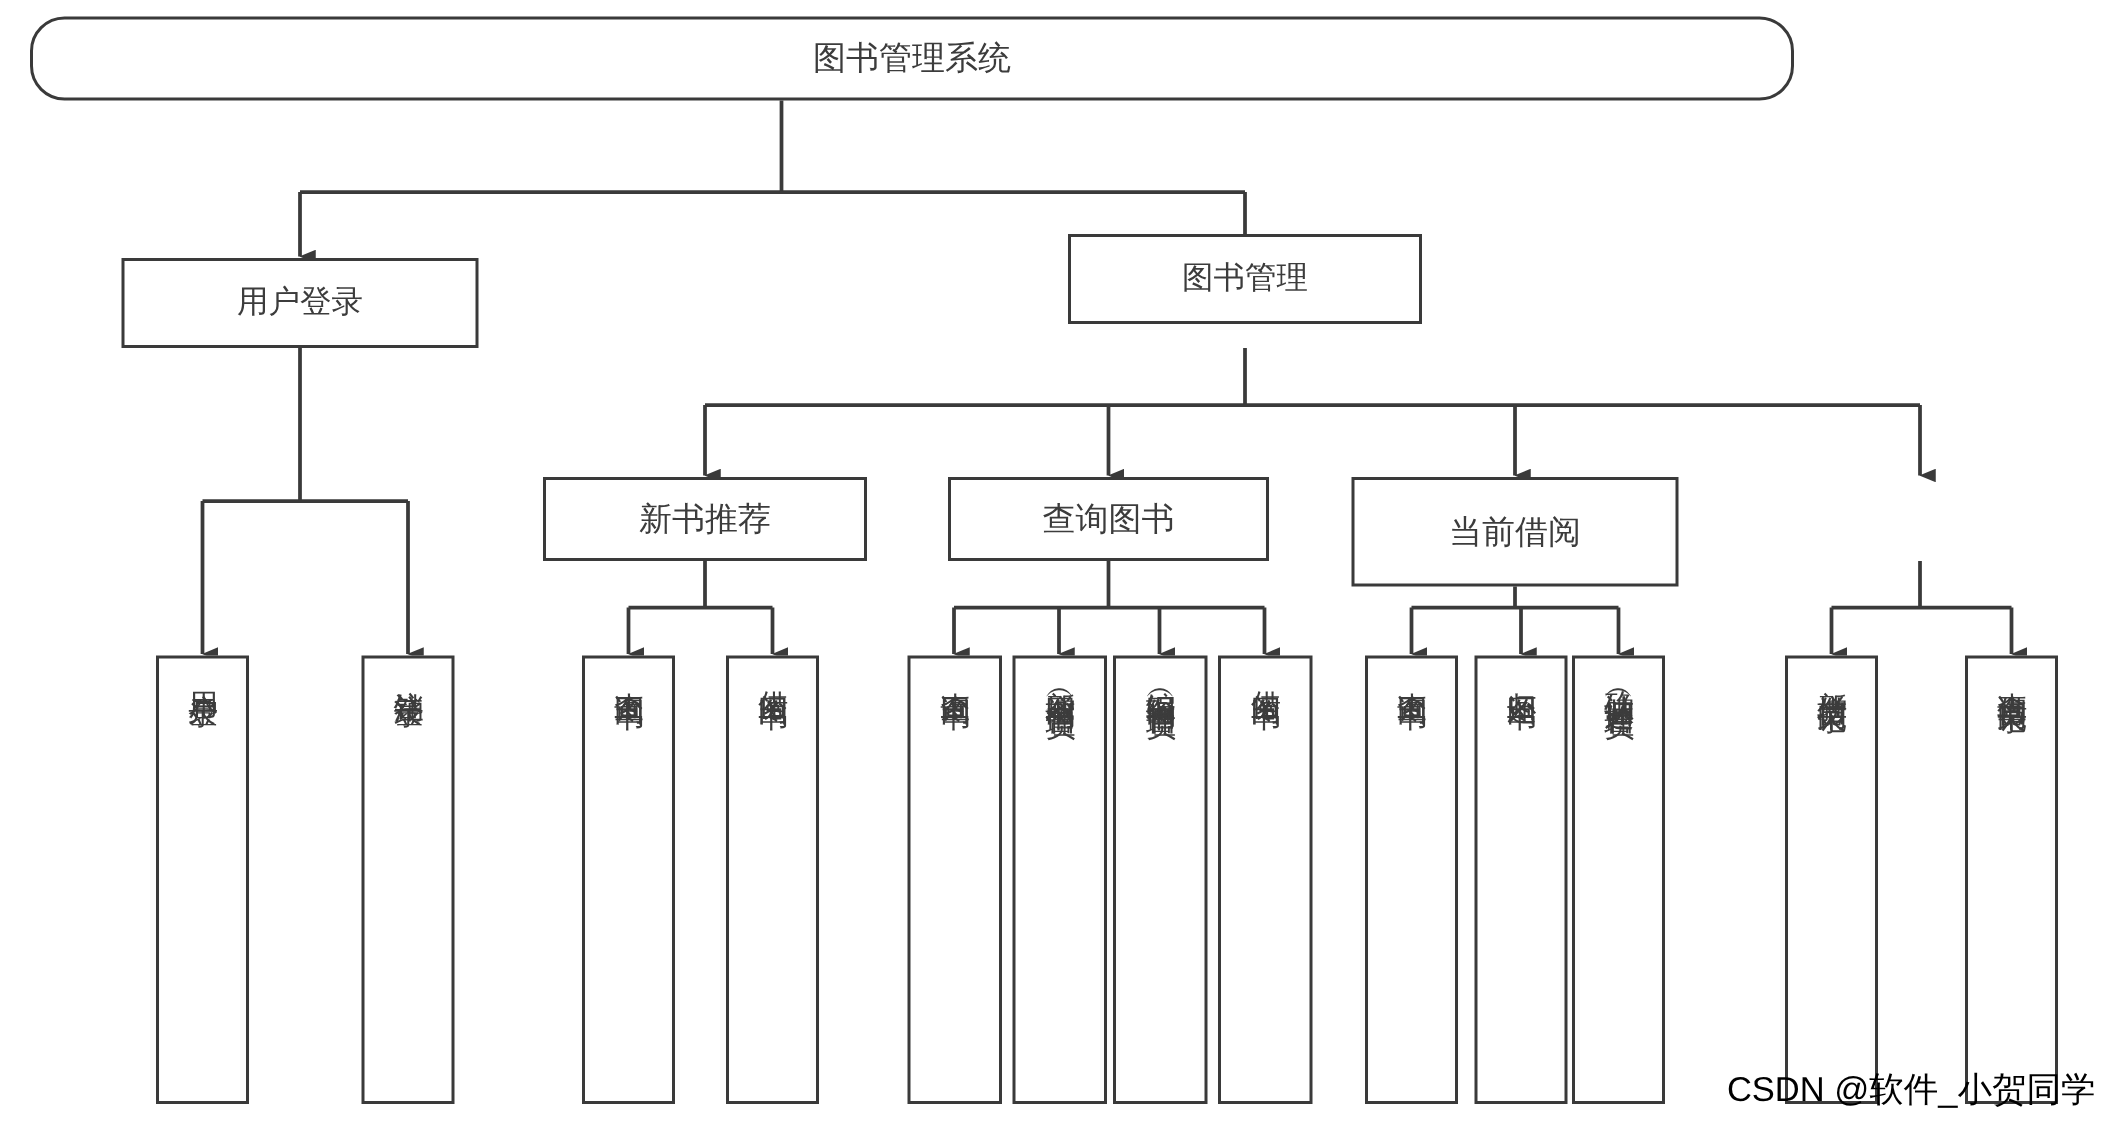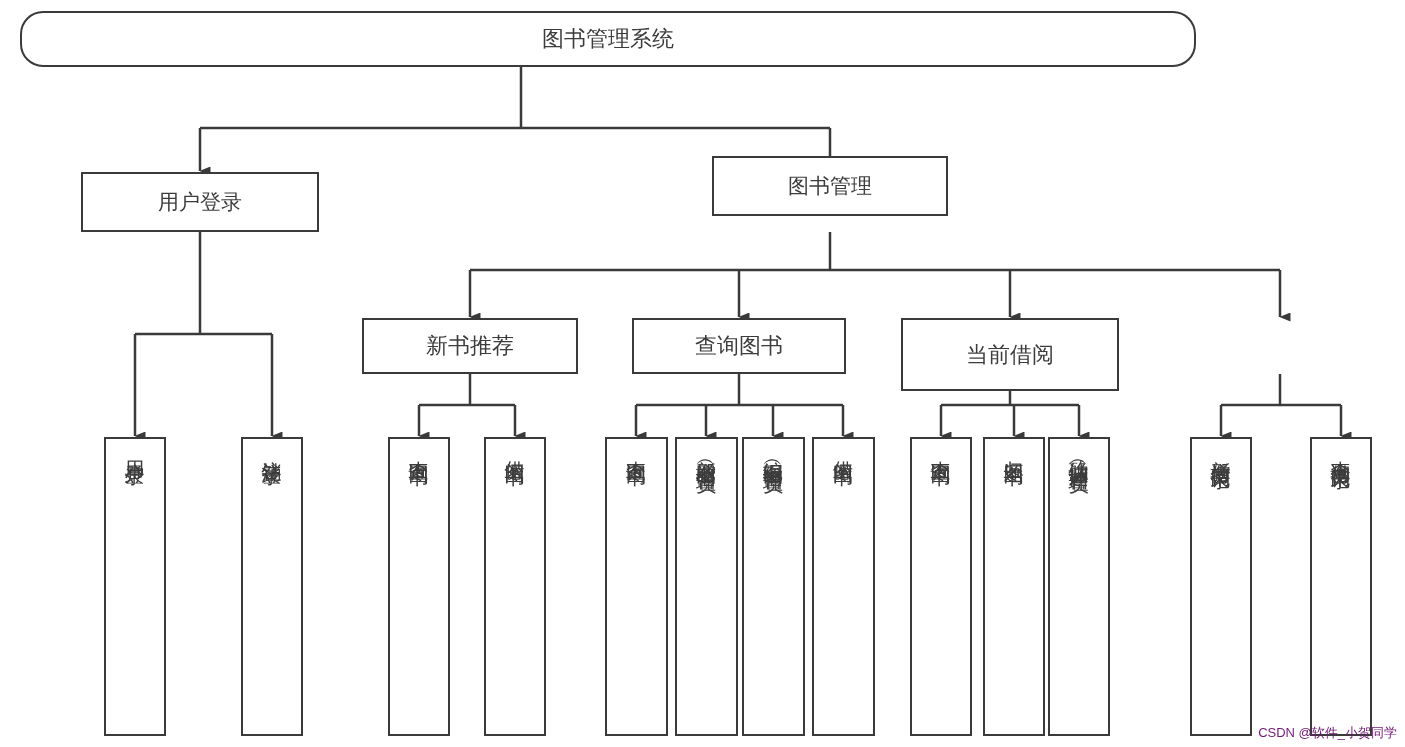--- a/index.html
+++ b/index.html
@@ -61,22 +61,22 @@
     writing-mode: vertical-rl;
     text-orientation: upright;
     font-size: 20px;
     letter-spacing: 2px;
     line-height: 1;
   }
   #watermark {
     position: absolute;
     right: 8px;
     bottom: 5px;
-    font-size: 13px;
-    color: #701a75;
+    font-size: 23px;
+    color: #000000;
     z-index: 5;
     white-space: nowrap;
     font-family: "Liberation Sans", "DejaVu Sans", sans-serif;
   }
 </style>
 </head>
 <body>
 
 <div id="diagram-root">
 

